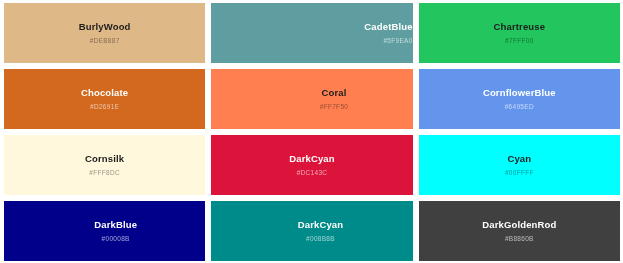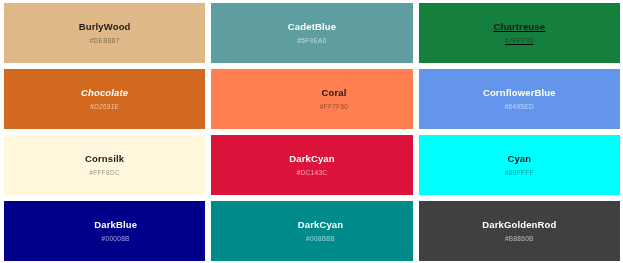--- a/index.html
+++ b/index.html
@@ -52,29 +52,29 @@
   .dark-text .swatch-hex   { color: rgba(0,0,0,0.42); }
 </style>
 </head>
 <body>
 
 <div id="palette-grid">
     <div class="swatch dark-text" style="background: rgb(222, 184, 135);">
       <div class="swatch-name">BurlyWood</div>
       <div class="swatch-hex">#DEB887</div>
     </div>
-    <div class="swatch light-text" style="background: rgb(95, 158, 160);">
+    <div class="swatch light-text" style="background: rgb(95, 158, 160); align-items: flex-end;">
       <div class="swatch-name">CadetBlue</div>
       <div class="swatch-hex">#5F9EA0</div>
     </div>
-    <div class="swatch dark-text" style="background: #15803d; text-decoration: underline;">
+    <div class="swatch dark-text" style="background: #22c55e;">
       <div class="swatch-name">Chartreuse</div>
       <div class="swatch-hex">#7FFF00</div>
     </div>
-    <div class="swatch light-text" style="background: rgb(210, 105, 30); font-style: italic;">
+    <div class="swatch light-text" style="background: rgb(210, 105, 30);">
       <div class="swatch-name">Chocolate</div>
       <div class="swatch-hex">#D2691E</div>
     </div>
     <div class="swatch dark-text" style="background: rgb(255, 127, 80); padding-left: 44px;">
       <div class="swatch-name">Coral</div>
       <div class="swatch-hex">#FF7F50</div>
     </div>
     <div class="swatch light-text" style="background: rgb(100, 149, 237);">
       <div class="swatch-name">CornflowerBlue</div>
       <div class="swatch-hex">#6495ED</div>

